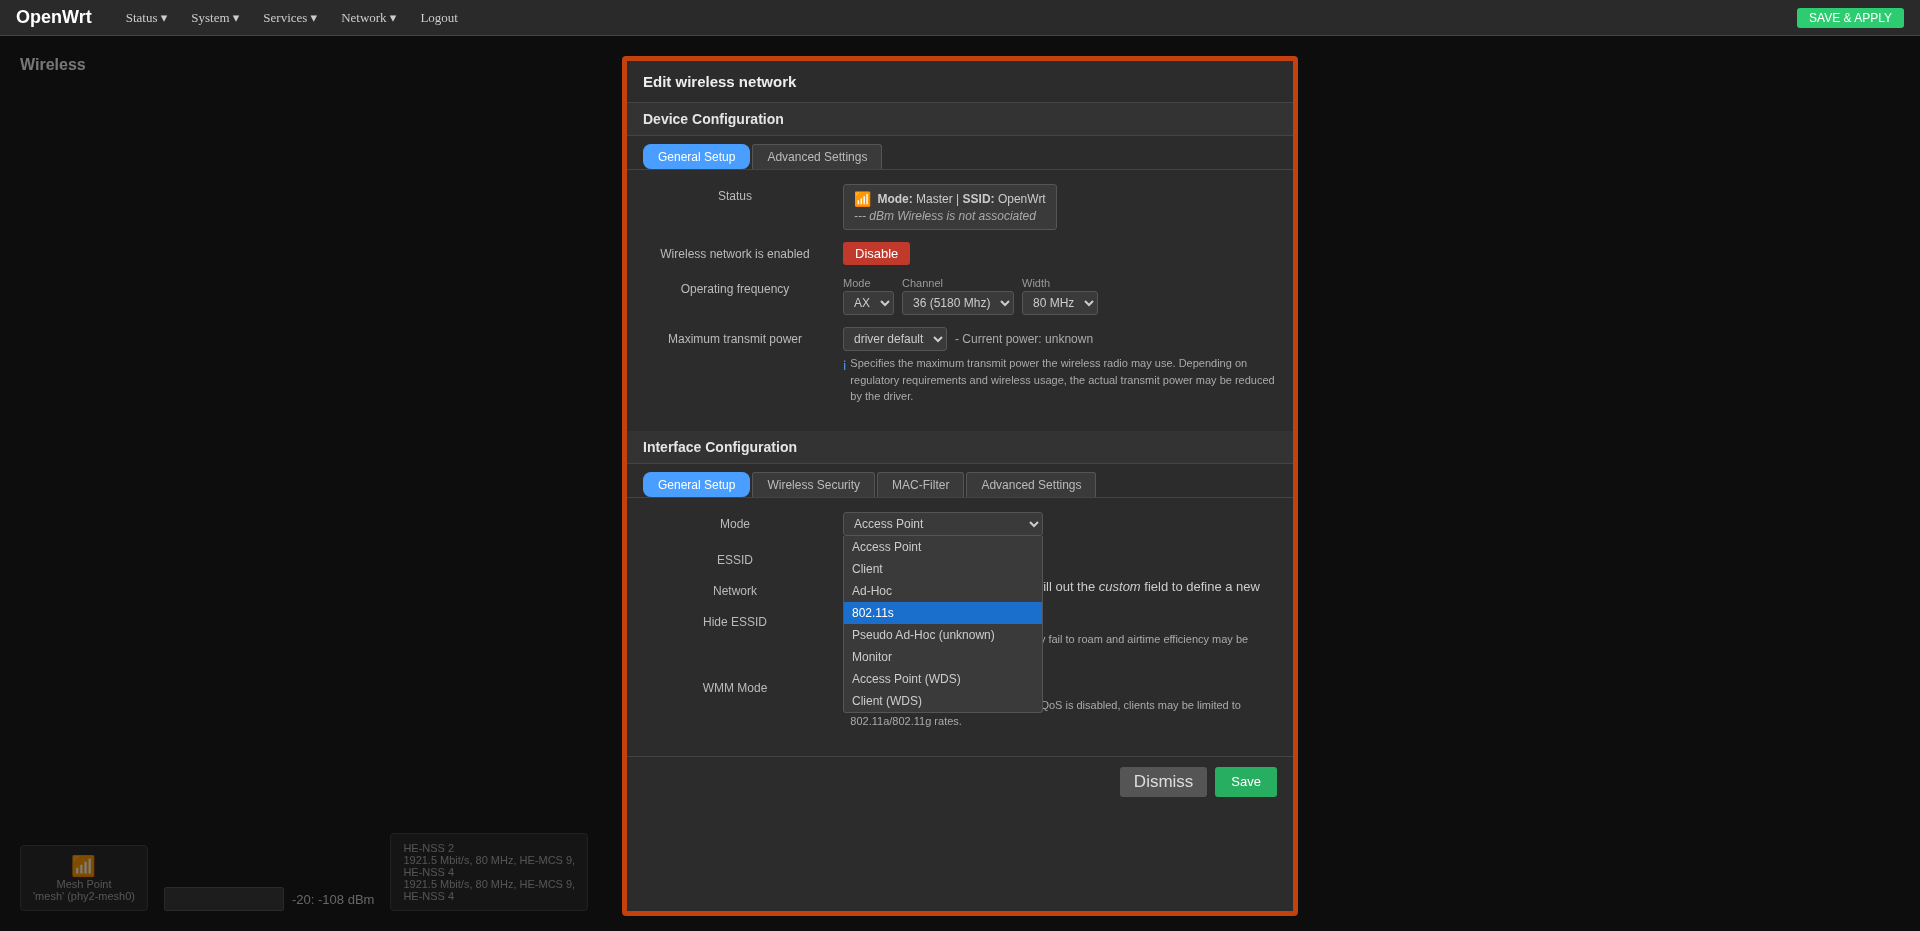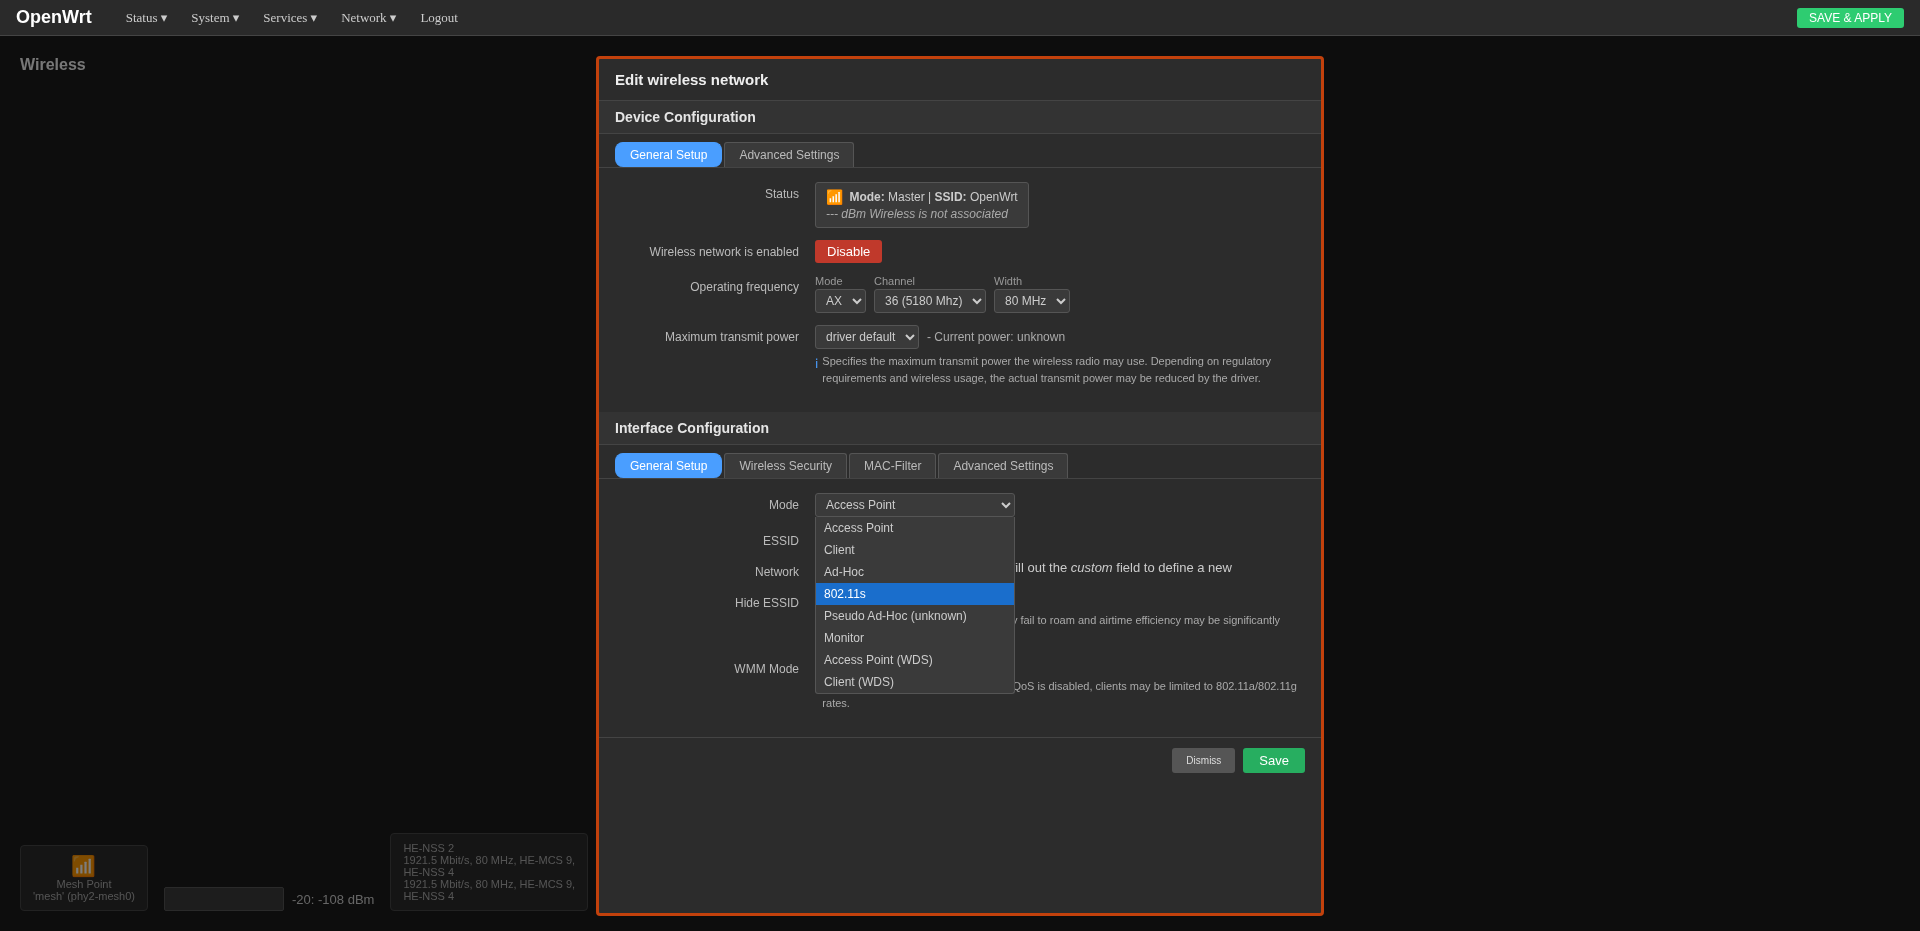--- a/index.html
+++ b/index.html
@@ -63,23 +63,23 @@
       background: rgba(0,0,0,0.5);
       display: flex;
       justify-content: center;
       padding-top: 20px;
       z-index: 100;
     }
 
     
     .modal {
       background: #2c2c2c;
-      border: 3px solid #c2410c;
+      border: 5px solid #c2410c;
       border-radius: 4px;
-      width: 728px;
+      width: 676px;
       max-height: 860px;
       overflow-y: auto;
       color: #ccc;
     }
     .modal-header {
       padding: 12px 16px;
       border-bottom: 1px solid #444;
     }
     .modal-header h2 {
       font-size: 15px;
@@ -127,21 +127,21 @@
       padding: 14px 16px;
     }
     .form-row {
       display: flex;
       align-items: flex-start;
       margin-bottom: 12px;
     }
     .form-label {
       width: 200px;
       min-width: 200px;
-      text-align: right;
+      text-align: center;
       padding-right: 16px;
       padding-top: 5px;
       color: #bbb;
       font-size: 12px;
     }
     .form-control-group {
       flex: 1;
     }
 
     
@@ -181,21 +181,21 @@
       cursor: pointer;
       font-size: 13px;
     }
     .btn-dismiss {
       background: #555;
       color: #ddd;
       border: none;
       padding: 5px 14px;
       border-radius: 3px;
       cursor: pointer;
-      font-size: 10px;
+      font-size: 17px;
     }
     .btn-save {
       background: #27ae60;
       color: #fff;
       border: none;
       padding: 5px 16px;
       border-radius: 3px;
       cursor: pointer;
       font-size: 13px;
     }

